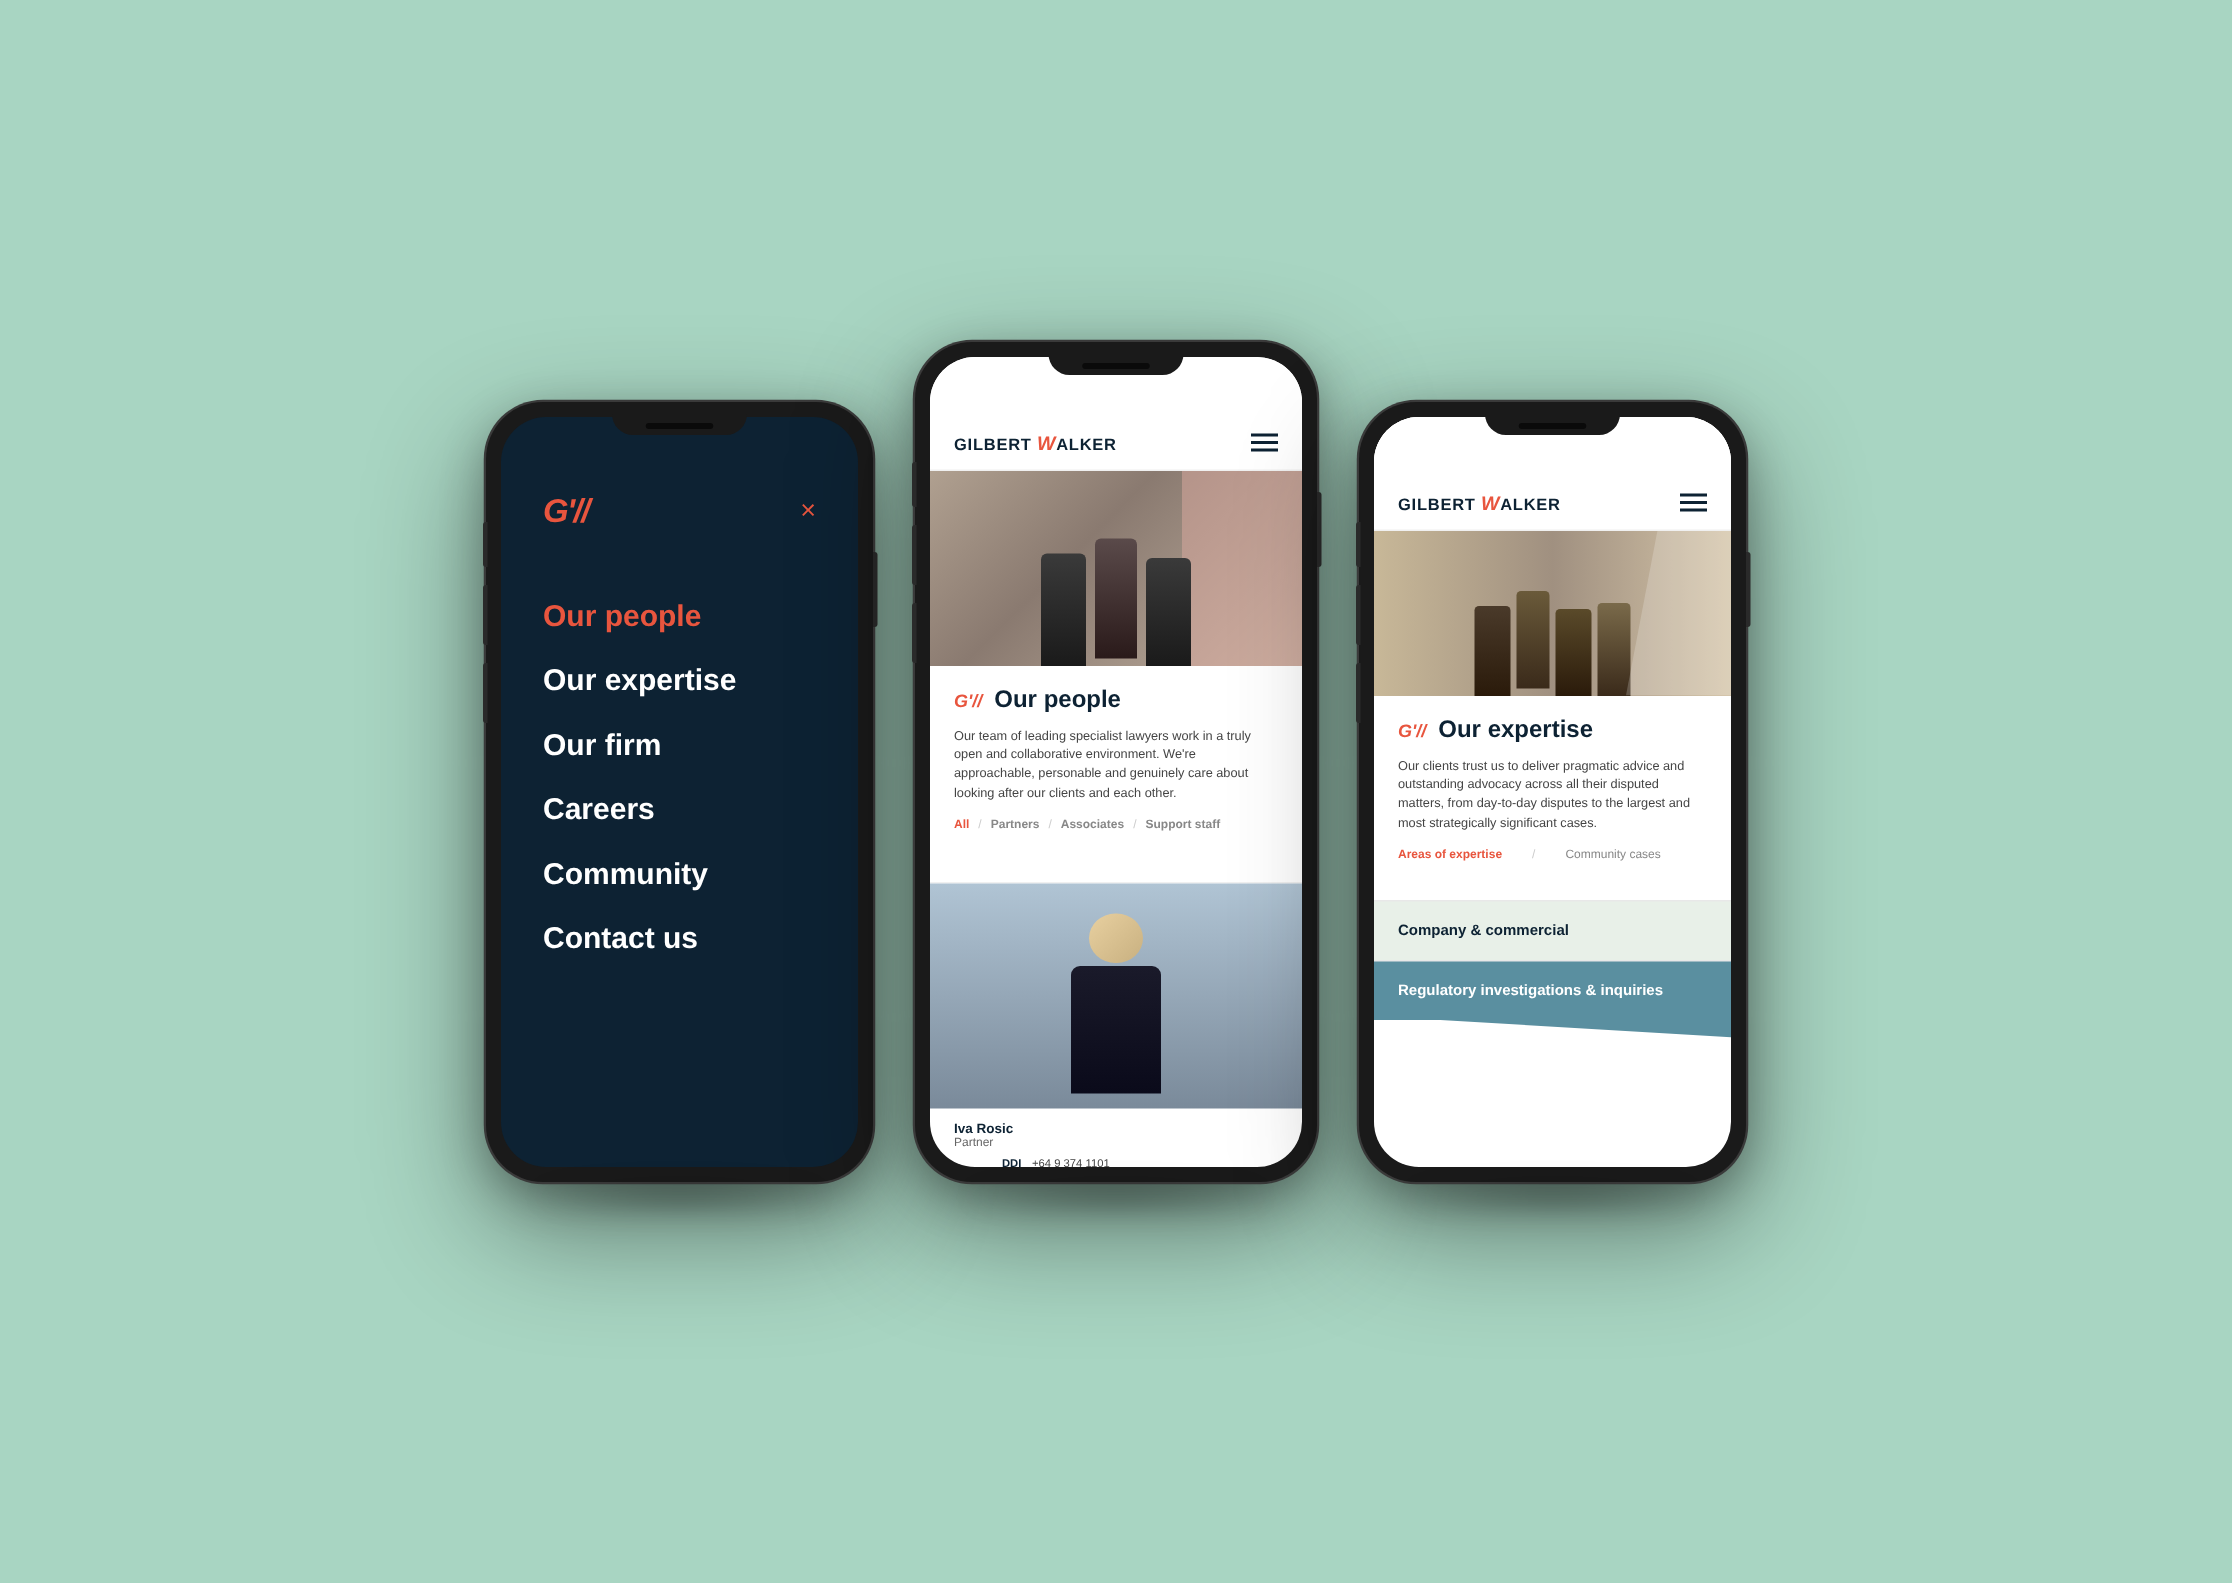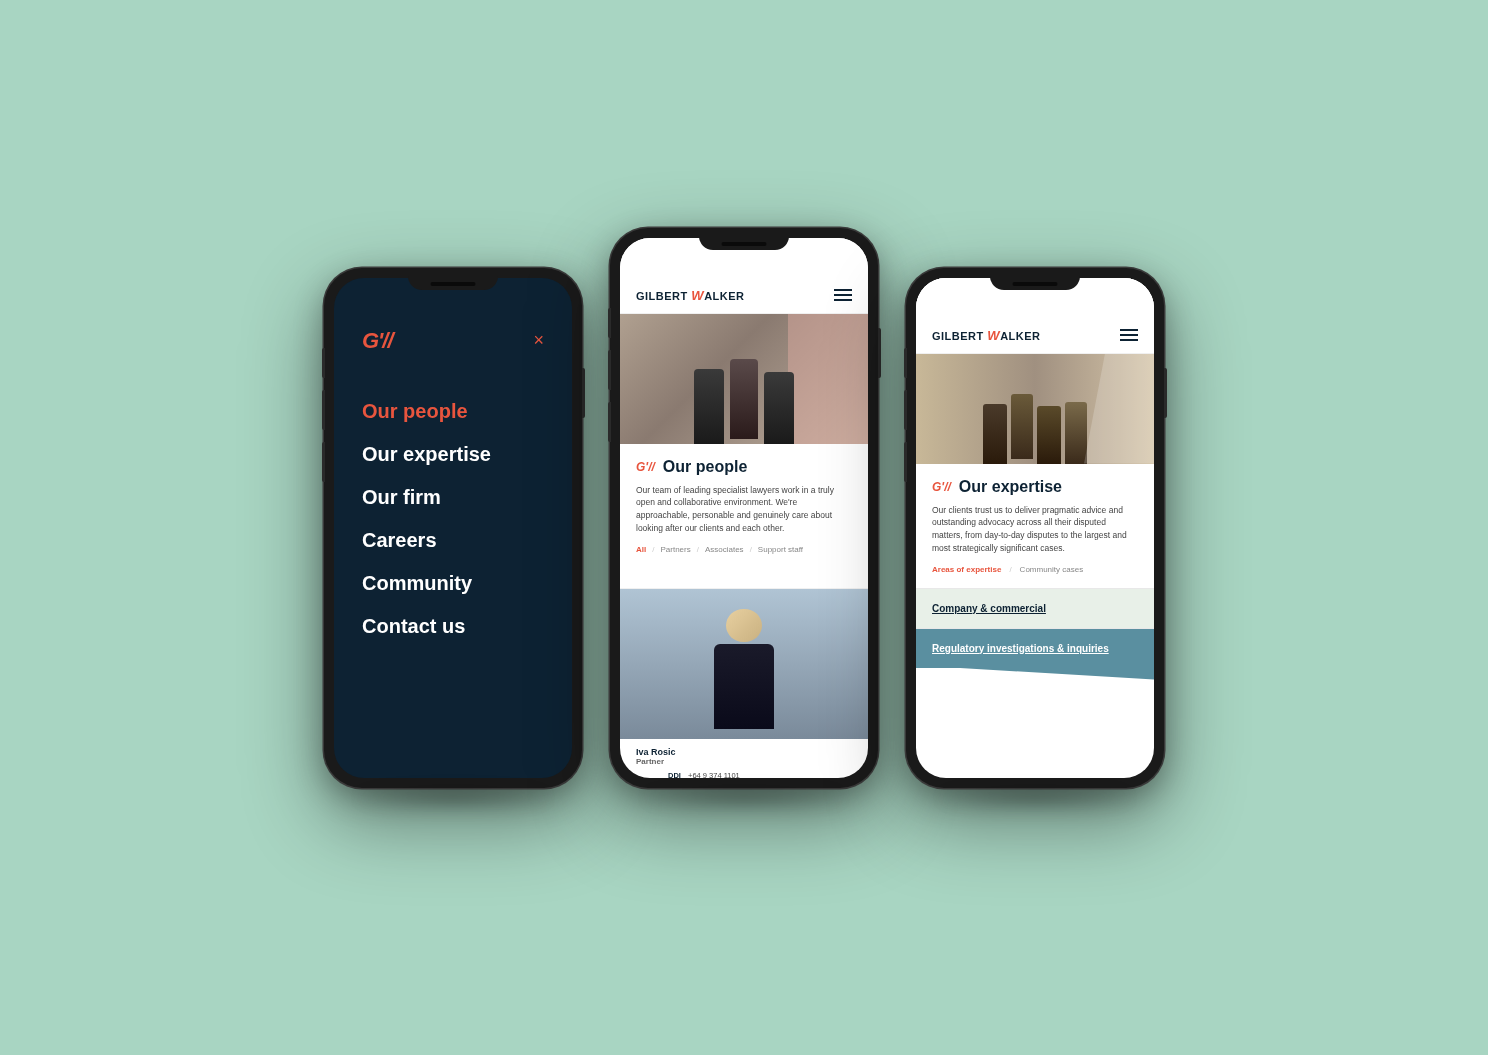--- a/index.html
+++ b/index.html
@@ -225,20 +225,21 @@
       display: flex;
       align-items: center;
       gap: 6px;
       margin-bottom: 20px;
       font-size: 8px;
     }
 
     .filter-tab {
       color: #888;
       cursor: pointer;
+      font-weight: bold;
     }
 
     .filter-tab.active {
       color: #e8553e;
       font-weight: 600;
     }
 
     .filter-sep {
       color: #ccc;
     }
@@ -264,21 +265,20 @@
     .person-name {
       font-size: 9px;
       font-weight: 700;
       color: #0d2233;
     }
 
     .person-role {
       font-size: 8px;
       color: #666;
       margin-bottom: 5px;
-      font-weight: bold;
     }
 
     .person-contact {
       display: flex;
       flex-direction: column;
       gap: 2px;
     }
 
     .contact-row {
       display: flex;
@@ -309,21 +309,22 @@
       height: 110px;
       background: linear-gradient(to bottom right, #d4c4a8, #b0a08a, #c8b898);
       display: flex;
       align-items: center;
       justify-content: center;
     }
 
     .expertise-tabs {
       display: flex;
       align-items: flex-end;
-      gap: 8px;
+      gap: 20px;
+      margin-bottom: 12px;
       font-size: 8px;
     }
 
     .expertise-tab {
       color: #888;
       cursor: pointer;
     }
 
     .expertise-tab.active {
       color: #e8553e;
@@ -339,21 +340,20 @@
       flex-direction: column;
     }
 
     .expertise-area {
       padding: 14px 16px;
       border-top: 1px solid #e8e8e8;
       font-size: 10px;
       font-weight: 700;
       color: #0d2233;
       cursor: pointer;
-      text-decoration: underline;
     }
 
     .expertise-area.highlighted {
       background: #5a8fa0;
       color: white;
       position: relative;
     }
 
     .expertise-area.highlighted::after {
       content: '';

